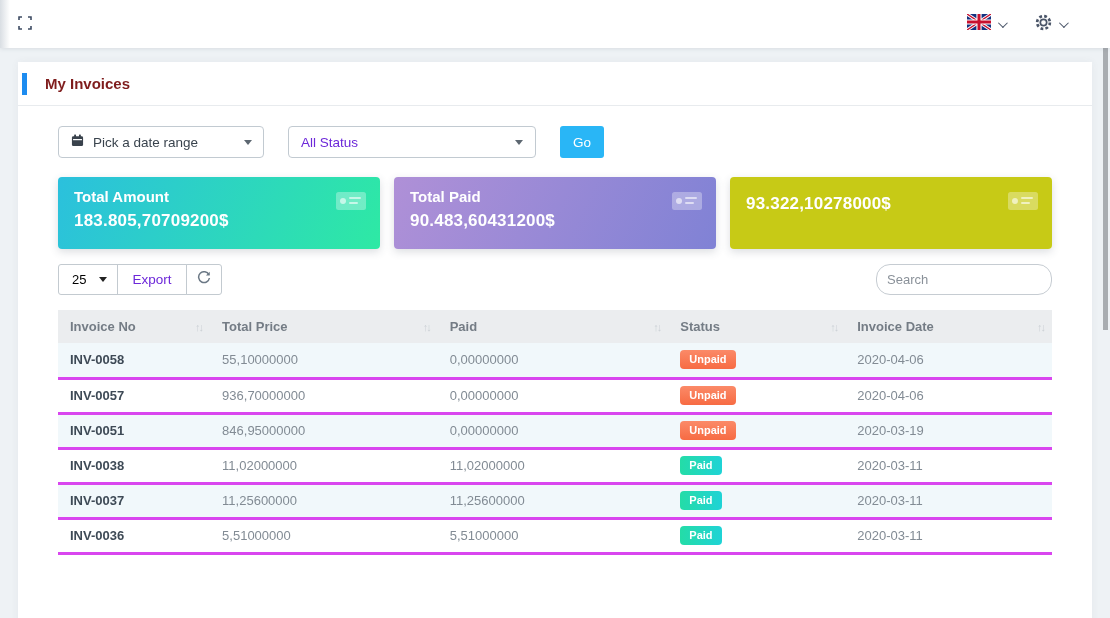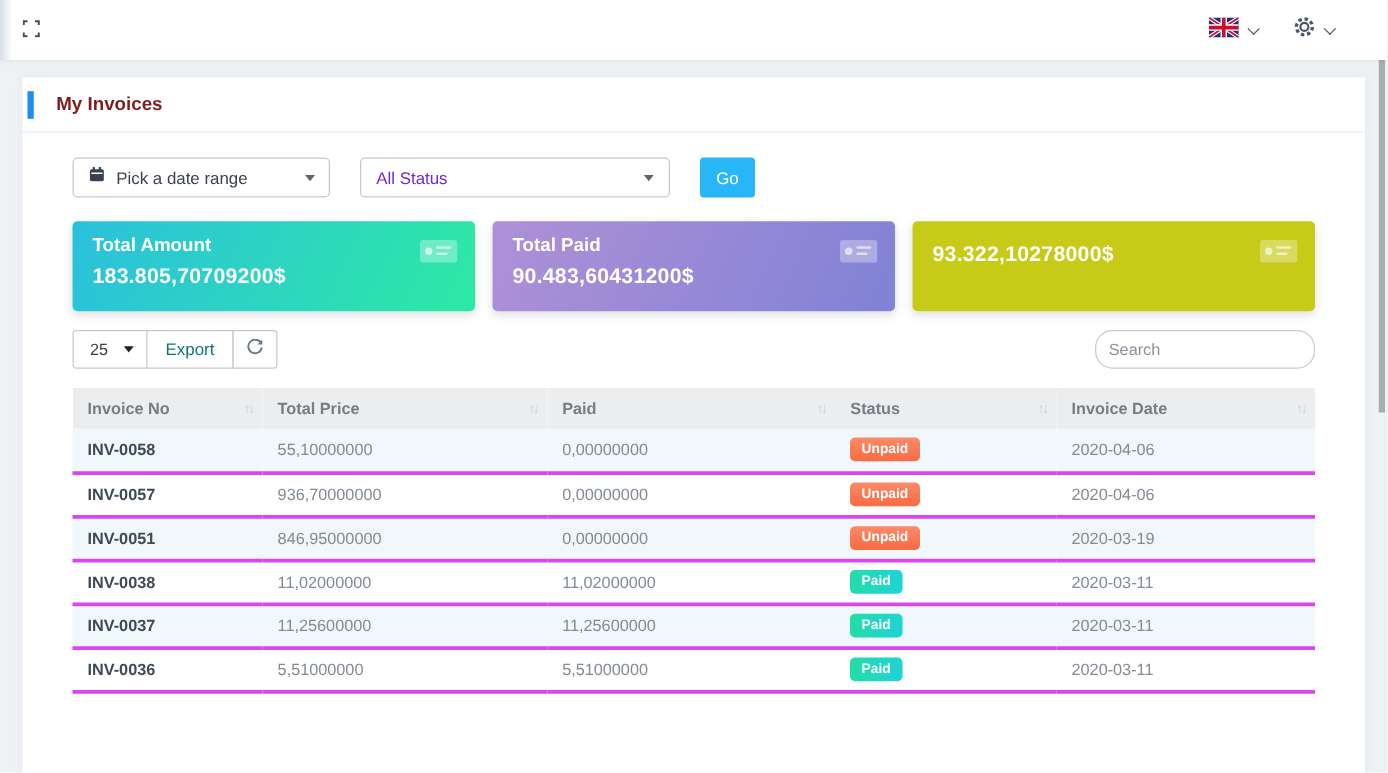--- a/index.html
+++ b/index.html
@@ -54,24 +54,24 @@
   .stat-card { flex:1; height:72px; border-radius:4px; padding:11px 16px 0 16px; position:relative;
                color:#fff; box-shadow:0 3px 8px rgba(60,70,90,.18); }
   .stat-label { font-size:15px; font-weight:700; }
   .stat-value { font-size:17px; font-weight:700; margin-top:6px; letter-spacing:.2px; }
   .stat-icon { position:absolute; top:13px; right:14px; }
   
   .controls-row { display:flex; align-items:center; justify-content:space-between; margin-top:15px; }
   .btn-group { display:flex; }
   .page-size { height:31px; border:1px solid #c3cad0; border-radius:3px 0 0 3px; background:#fff;
                display:flex; align-items:center; gap:13px; padding:0 10px 0 13px;
-               font-size:13px; color:#404040; cursor:pointer; }
+               font-size:13px; color:#000000; cursor:pointer; }
   .page-size .caret { border-top-color:#222; }
   .export-btn { height:31px; border:1px solid #c3cad0; margin-left:-1px; background:#fff; padding:0 14px;
-                font-size:13.5px; color:#0f766e; font-family:inherit; cursor:pointer;
+                font-size:13.5px; color:#6d28d9; font-family:inherit; cursor:pointer;
                 display:flex; align-items:center; }
   .refresh-btn { height:31px; border:1px solid #c3cad0; margin-left:-1px; border-radius:0 3px 3px 0;
                  background:#fff; padding:0 10px; cursor:pointer; display:flex; align-items:center; }
   .search-input { width:176px; height:31px; border:1px solid #c6ccd2; border-radius:14px; padding:0 10px;
                   font-size:13px; color:#444; font-family:inherit; background:#fff; }
   .search-input::placeholder { color:#8a9199; }
   
   table.invoices { width:100%; border-collapse:collapse; table-layout:fixed; margin-top:15px; }
   thead th { background:#ebedef; height:33px; text-align:left; padding-left:12px;
              font-size:13px; font-weight:700; color:#747c85; position:relative; cursor:pointer; }

